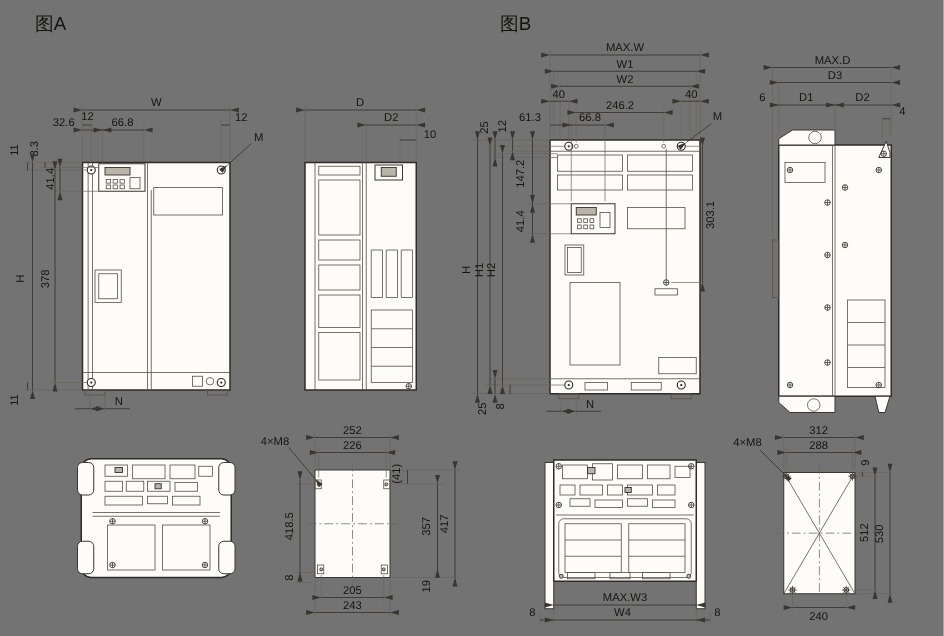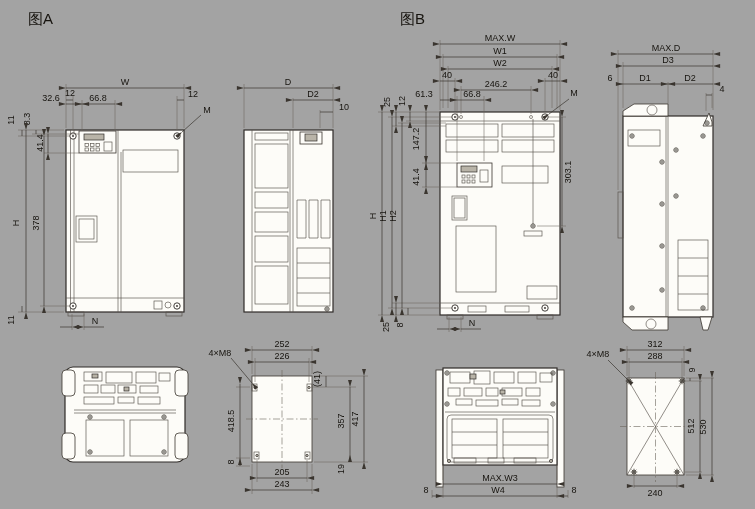--- a/index.html
+++ b/index.html
@@ -1,16 +1,16 @@
 <!DOCTYPE html>
 <html><head>
 <meta charset="utf-8">
 <style>
   html,body{margin:0;padding:0;background:#f4ede1;}
-  #stage{position:relative;width:755px;height:509px;background:#a3a3a3;overflow:hidden;
+  #stage{position:relative;width:755px;height:509px;background:#737373;overflow:hidden;
          font-family:"Liberation Sans",sans-serif;}
   svg text{font-family:"Liberation Sans",sans-serif;font-size:9px;fill:#17140f;}
   svg text.tc{text-anchor:middle;}
   svg text.title{font-size:15px;}
   .f{fill:#fdfcf8;stroke:#2f2b28;stroke-width:1.2;}
   .t{fill:none;stroke:#57514a;stroke-width:0.65;}
   .e{fill:none;stroke:#6a645b;stroke-width:0.55;}
   .d{fill:none;stroke:#3a352f;stroke-width:0.7;}
   .cl{fill:none;stroke:#6b655c;stroke-width:0.6;stroke-dasharray:7 2.5 1.5 2.5;}
   .dk{fill:#b9b4a8;stroke:#2f2b28;stroke-width:0.7;}

